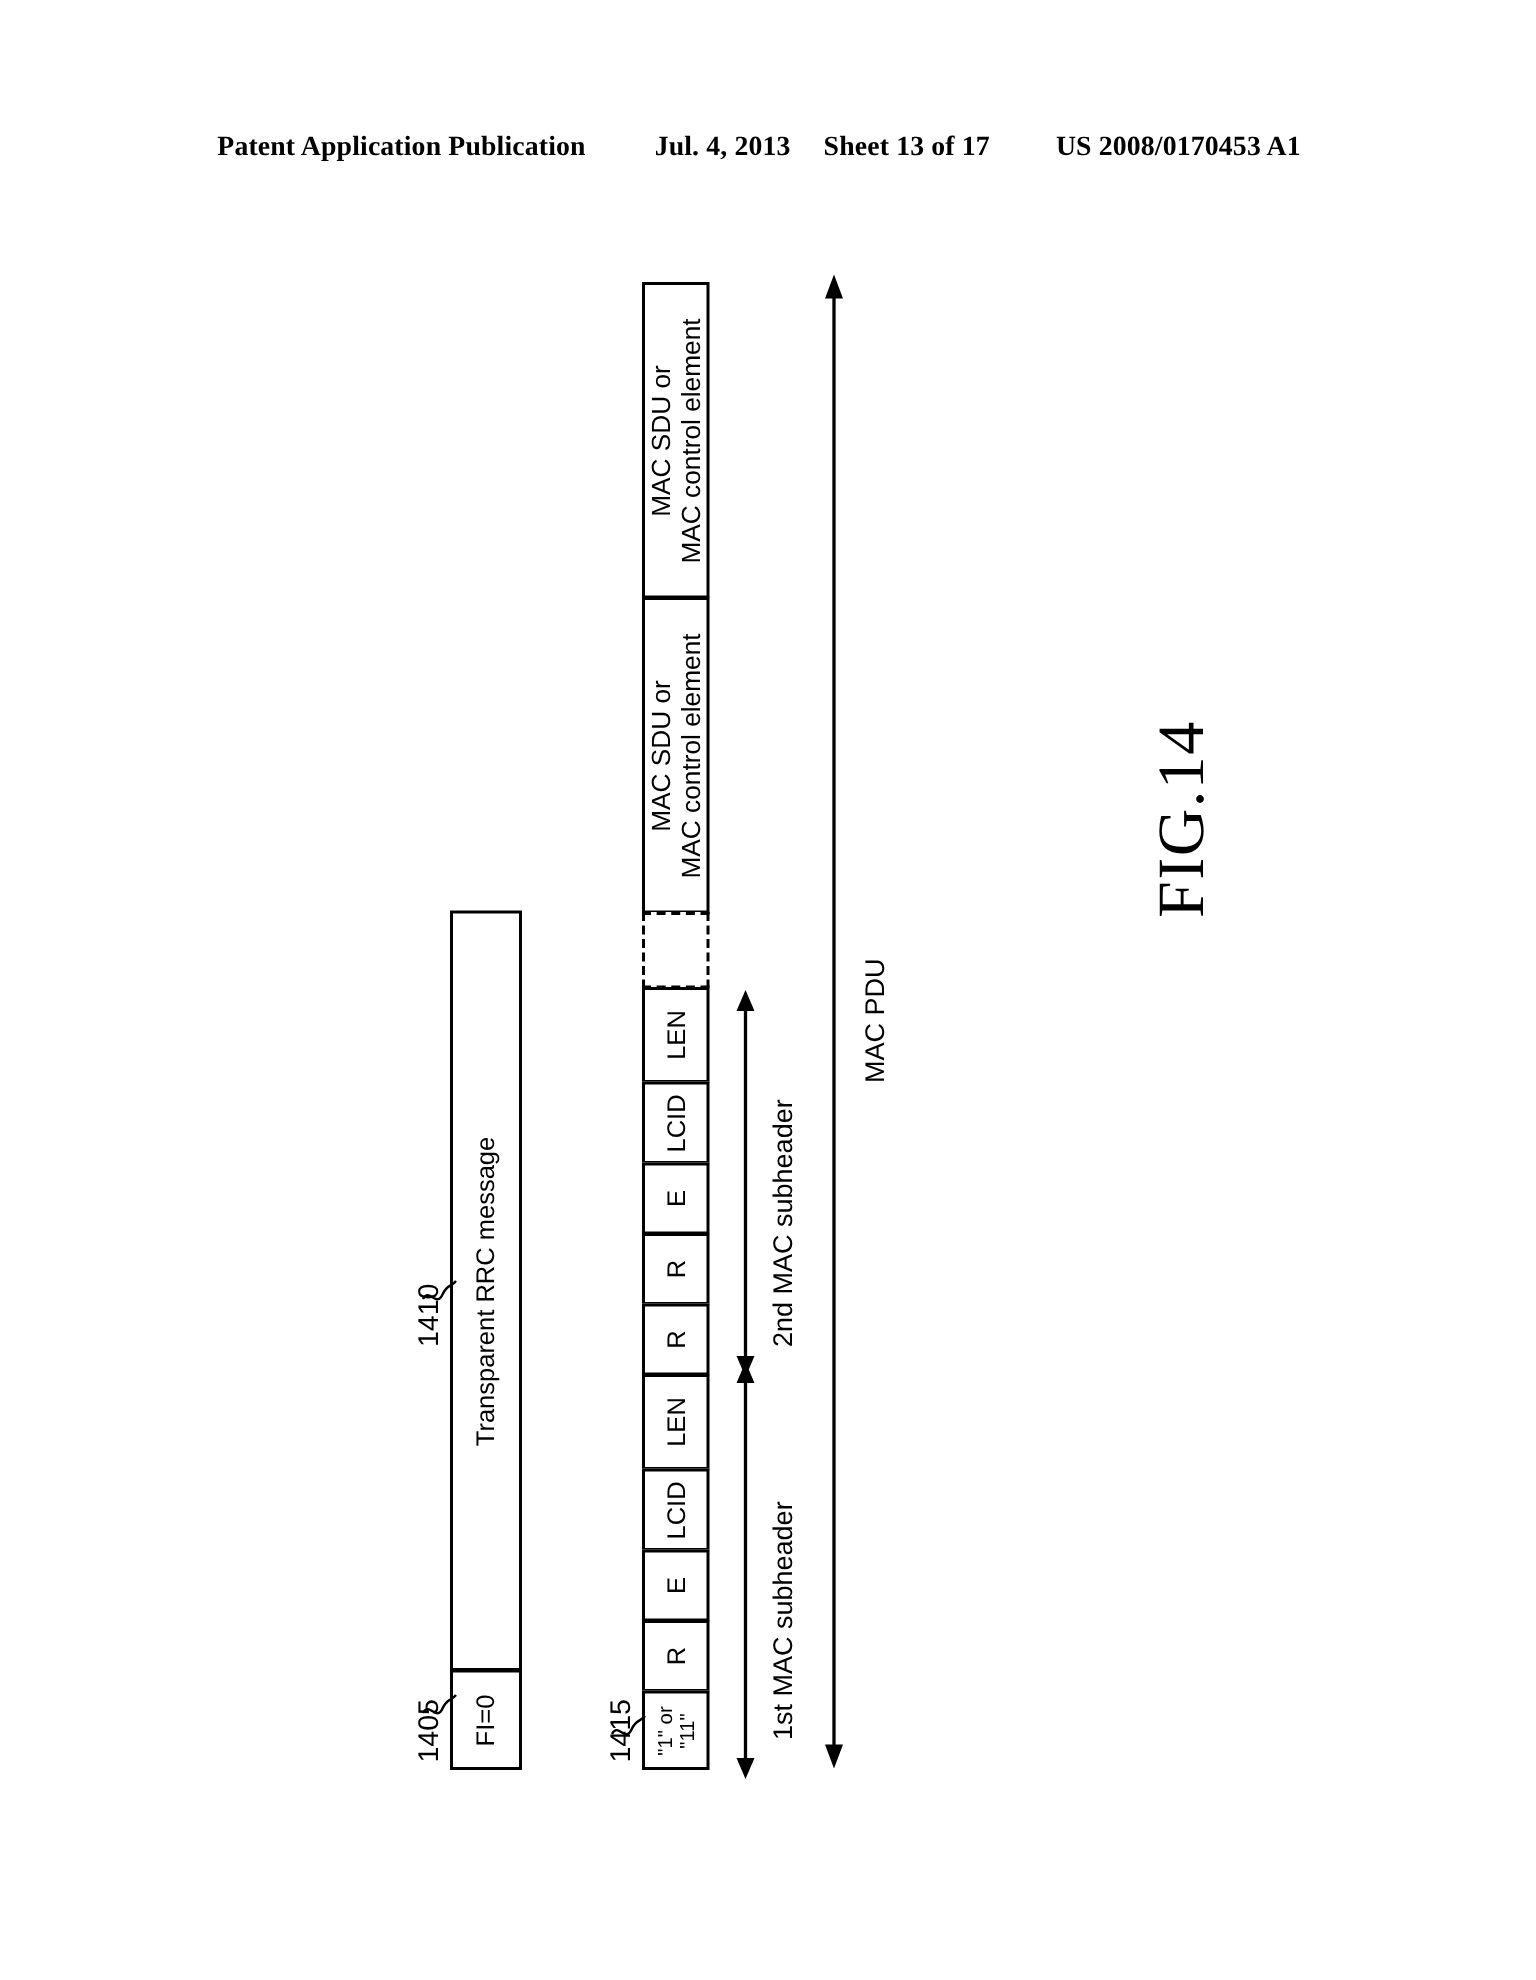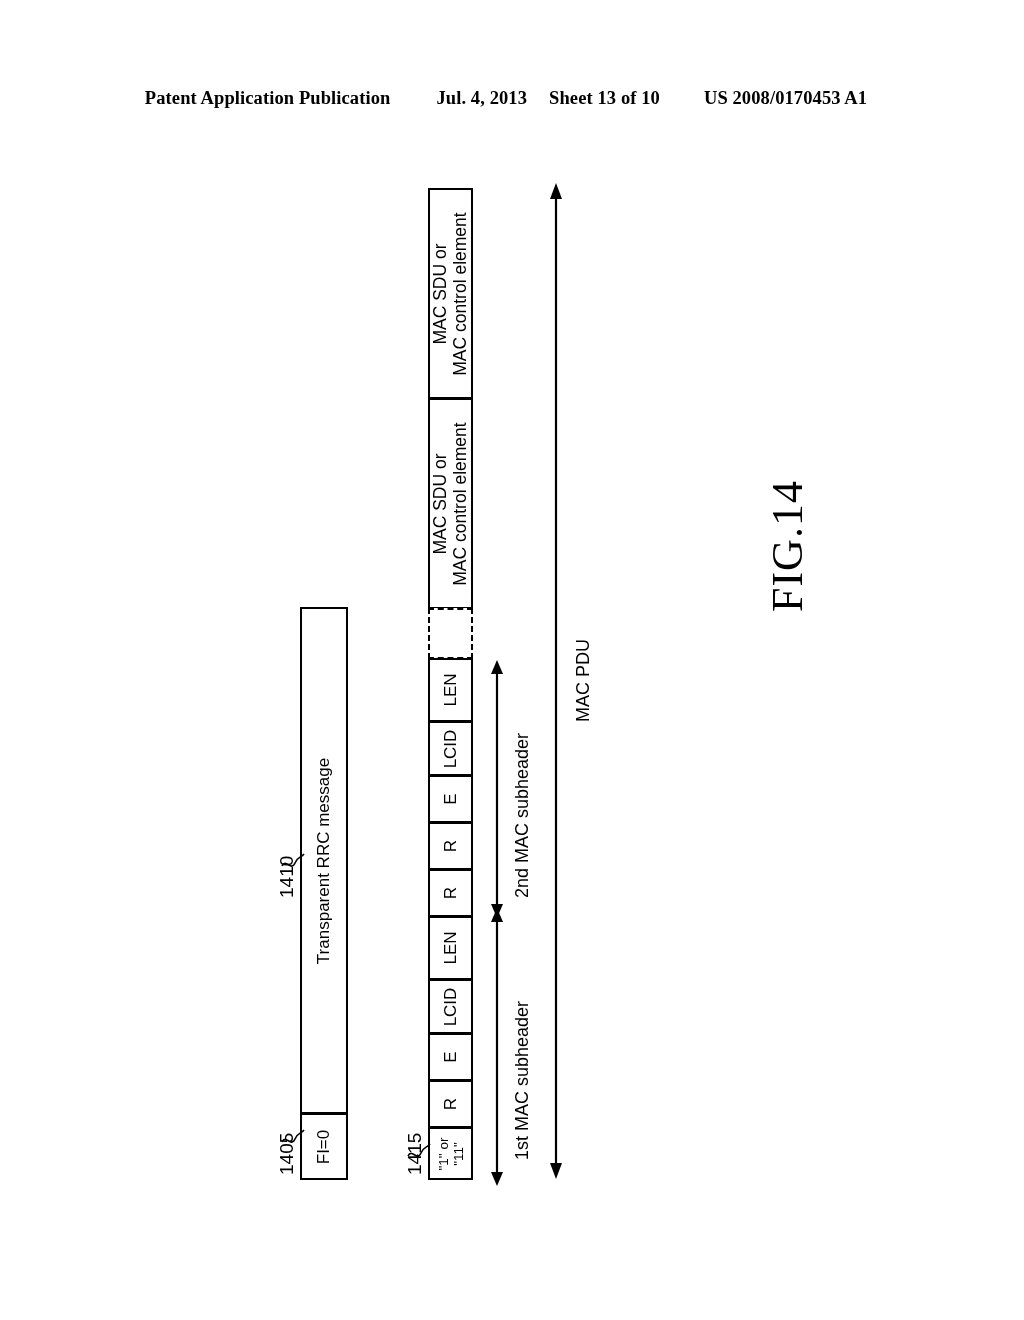--- a/index.html
+++ b/index.html
@@ -137,21 +137,21 @@
     font-size: 44px;
     letter-spacing: 1px;
   }
 </style>
 </head>
 <body>
 
 <div id="page-header">
   <span class="hdr-pub">Patent Application Publication</span>
   <span class="hdr-date">Jul. 4, 2013</span>
-  <span class="hdr-sheet">Sheet 13 of 10</span>
+  <span class="hdr-sheet">Sheet 13 of 17</span>
   <span class="hdr-num">US 2008/0170453 A1</span>
 </div>
 
 <div id="figure-canvas">
 
   <div class="rlc-box" id="rlc-fi-cell">
     <span class="cell-label">FI=0</span>
   </div>
   <div class="rlc-box" id="rlc-msg-cell">
     <span class="cell-label">Transparent RRC message</span>

